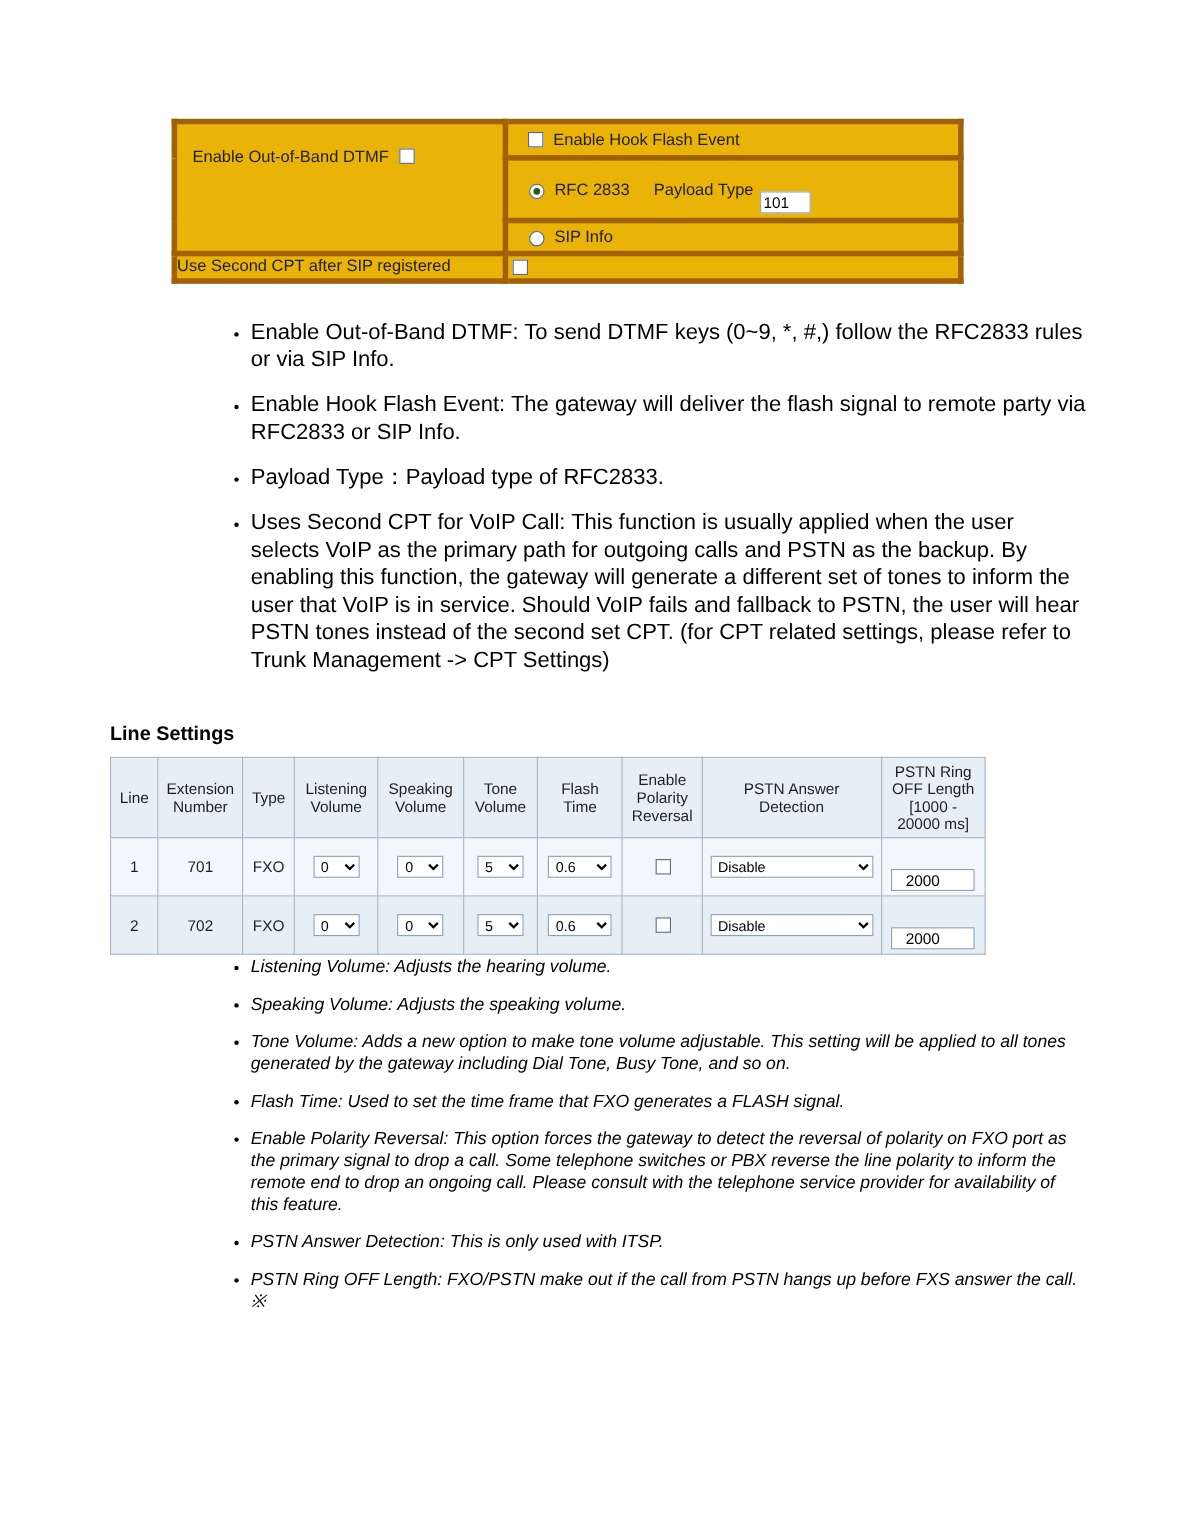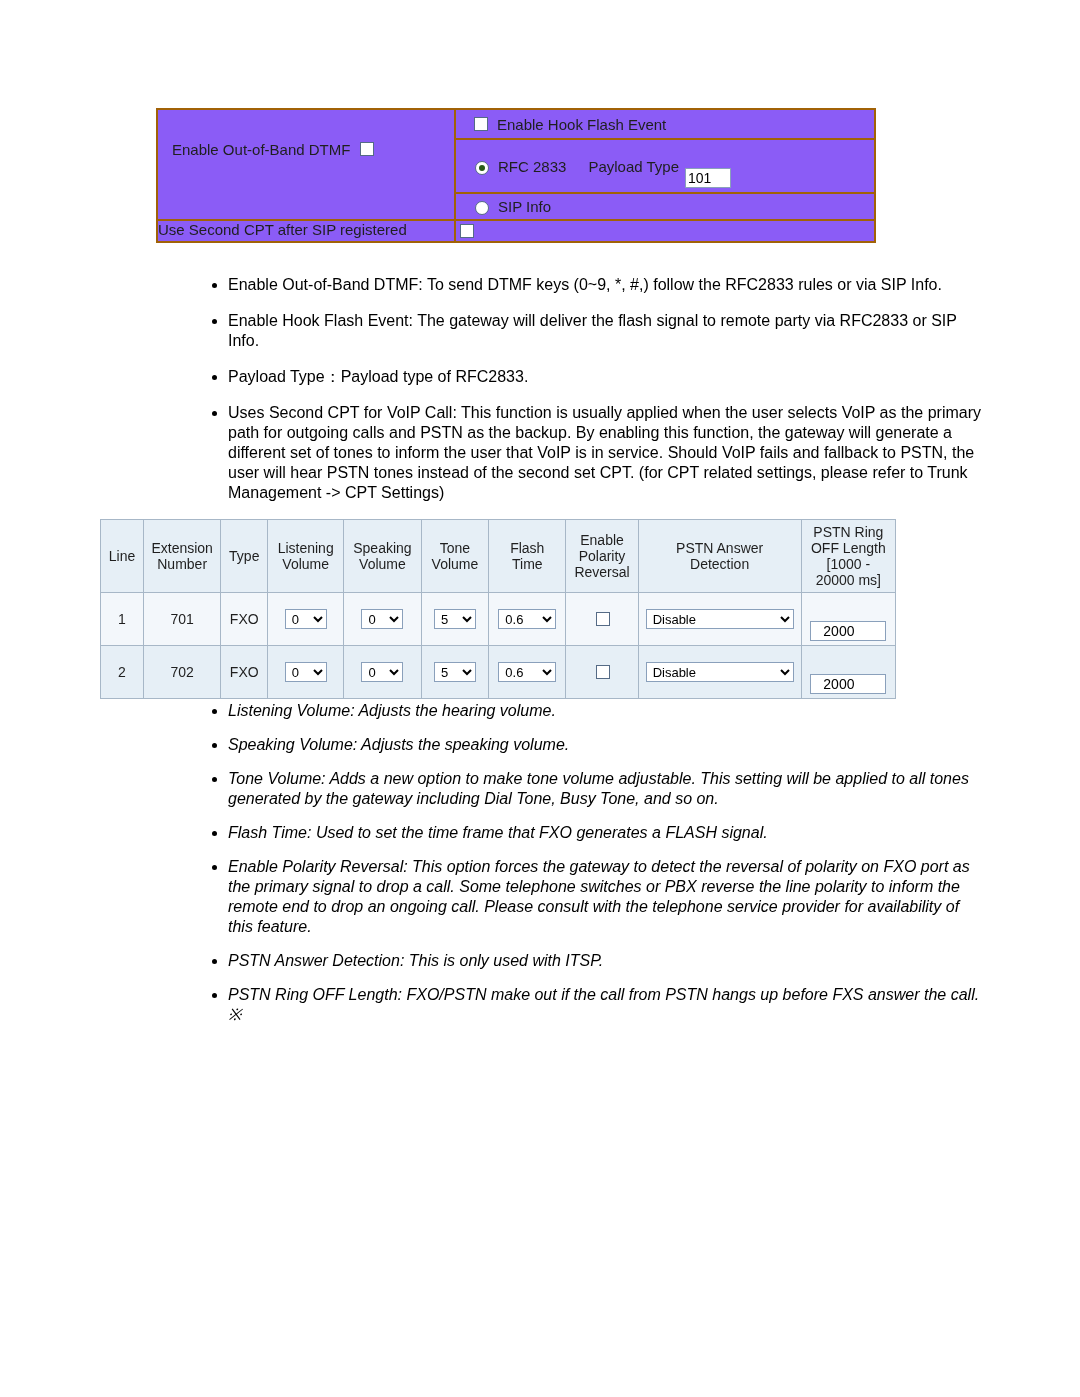--- a/index.html
+++ b/index.html
@@ -18,30 +18,30 @@
 
   
   .dtmf-panel {
     margin-left: 56px;
     width: 720px;
     border-collapse: collapse;
     font-size: 15px;
     color: #1f1f1f;
   }
   .dtmf-panel td {
-    border: 2px solid #a16207;
-    background: #8b5cf6;
+    border: 5px solid #a16207;
+    background: #eab308;
     vertical-align: top;
     padding: 0;
   }
   .dtmf-left {
     width: 296px;
   }
   .dtmf-left-inner {
-    padding: 29px 14px;
+    padding: 19px 14px;
     display: flex;
     align-items: center;
     gap: 6px;
   }
   .dtmf-right-inner {
     padding: 4px 14px;
   }
   .dtmf-right-inner.row {
     display: flex;
     align-items: center;
@@ -89,21 +89,21 @@
     margin-top: 24px;
   }
   .txt-input.small { width: 40px; }
   .txt-input.med { width: 60px; padding-left: 12px; }
 
   
   ul.explain {
     margin: 32px 0 0 100px;
     padding: 0 0 0 28px;
     width: 760px;
-    font-size: 16px;
+    font-size: 20px;
     line-height: 1.25;
   }
   ul.explain li {
     margin-bottom: 16px;
   }
   ul.explain li::marker {
     font-size: 16px;
   }
 
   
@@ -223,20 +223,21 @@
   </tbody>
     </table>
 
   <ul class="explain">
     <li>Enable Out-of-Band DTMF: To send DTMF keys (0~9, *, #,) follow the RFC2833 rules or via SIP Info.</li>
     <li>Enable Hook Flash Event: The gateway will deliver the flash signal to remote party via RFC2833 or SIP Info.</li>
     <li>Payload Type：Payload type of RFC2833.</li>
     <li>Uses Second CPT for VoIP Call: This function is usually applied when the user selects VoIP as the primary path for outgoing calls and PSTN as the backup. By enabling this function, the gateway will generate a different set of tones to inform the user that VoIP is in service. Should VoIP fails and fallback to PSTN, the user will hear PSTN tones instead of the second set CPT. (for CPT related settings, please refer to Trunk Management -&gt; CPT Settings)</li>
   </ul>
 
+  <div class="section-heading">Line Settings</div>
 
   <table class="line-table">
     <thead>
       <tr>
         <th class="c-line">Line</th>
         <th class="c-ext">Extension Number</th>
         <th class="c-type">Type</th>
         <th class="c-lv">Listening Volume</th>
         <th class="c-sv">Speaking Volume</th>
         <th class="c-tv">Tone Volume</th>

